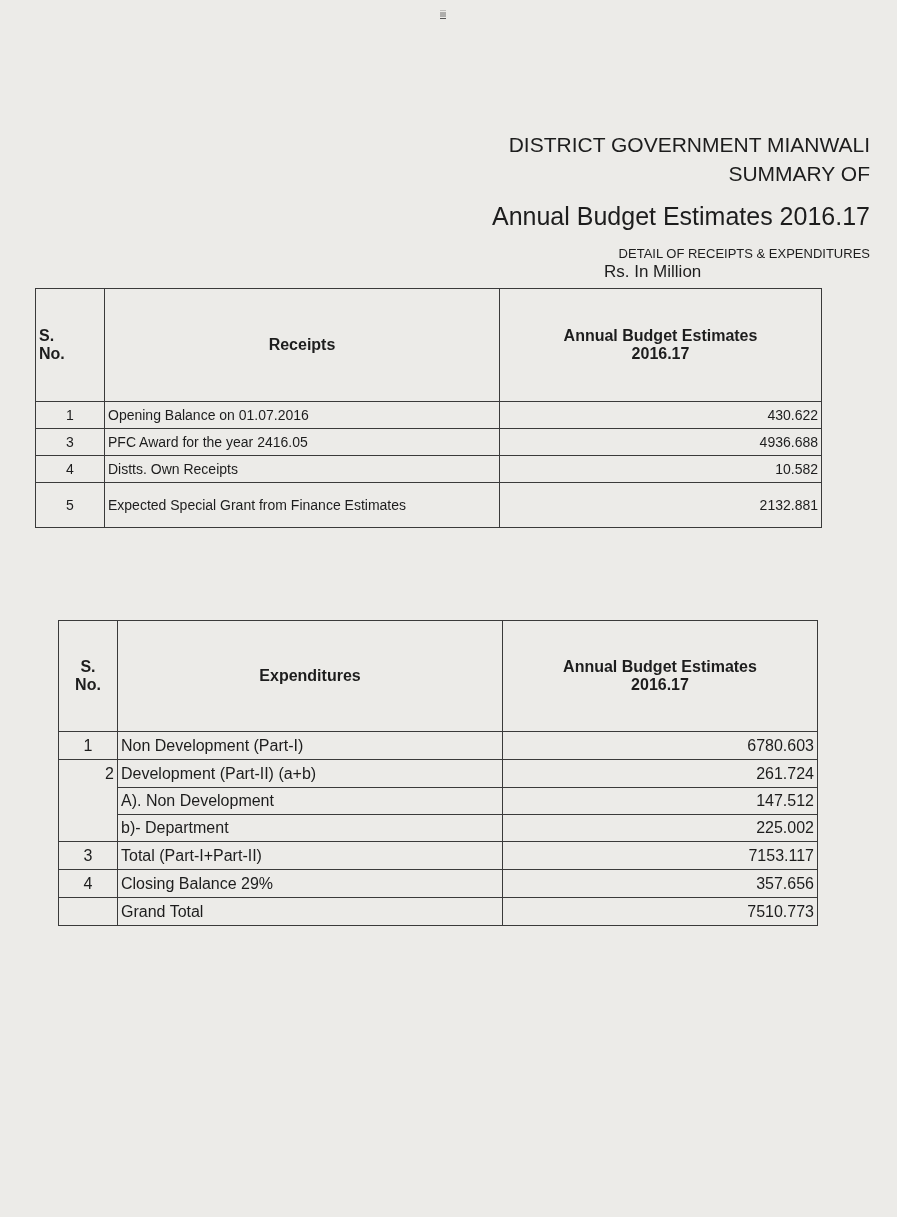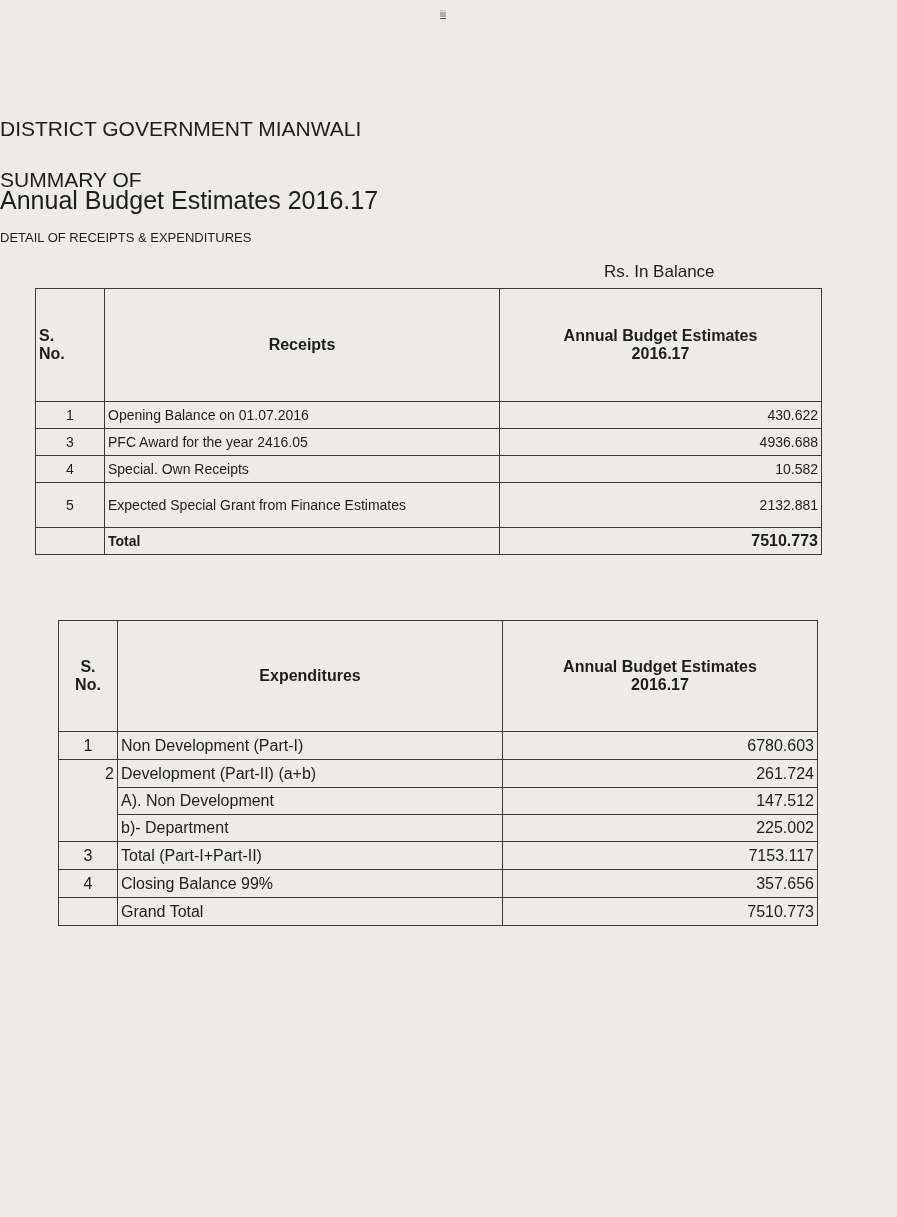--- a/index.html
+++ b/index.html
@@ -2,23 +2,23 @@
 <html><head>
 <meta charset="utf-8">
 <style>
   html, body { margin:0; padding:0; }
   body {
     width:897px; height:1217px; position:relative; overflow:hidden;
     background:#ecebe8;
     font-family:"Liberation Sans", sans-serif; color:#1d1d1d;
   }
   .page-mark { position:absolute; left:440px; top:9px; font-size:9px; color:#555;text-decoration:underline; }
-  .heading { position:absolute; left:0; width:870px; text-align:left; }
+  .heading { position:absolute; left:0; width:870px; text-align:right;margin-top:16px; }
   .h1 { top:117px; font-size:21px; }
-  .h2 { top:168px; font-size:21px; }
+  .h2 { top:146px; font-size:21px; }
   .h3 { top:186px; font-size:25px; }
   .h4 { top:230px; font-size:13px; font-weight:normal; }
   .unit { position:absolute; left:604px; top:262px; font-size:17px; }
 
   table { position:absolute; border-collapse:collapse; font-size:14px; }
   td { border:1.5px solid #3a3a3a; padding:0 3px; vertical-align:middle; }
   .num { text-align:right; }
   .sno { text-align:center; }
   .hdr { font-weight:bold; text-align:center; font-size:16px; }
   .bold { font-weight:bold; font-size:16px; }
@@ -39,53 +39,48 @@
   .s2 { text-align:right; }
 </style>
 </head>
 <body>
 
 <div class="page-mark">iii</div>
 <div class="heading h1">DISTRICT GOVERNMENT MIANWALI</div>
 <div class="heading h2">SUMMARY OF</div>
 <div class="heading h3">Annual Budget Estimates 2016.17</div>
 <div class="heading h4">DETAIL OF RECEIPTS &amp; EXPENDITURES</div>
-<div class="unit">Rs. In Balance</div>
+<div class="unit">Rs. In Million</div>
 
 <table id="receipts">
   <tbody>
       <tr class="hrow">
     <td class="c1 hdr" style="text-align:left">S.<br>No.</td>
     <td class="c2 hdr">Receipts</td>
     <td class="hdr">Annual Budget Estimates<br>2016.17</td>
   </tr>
   <tr class="r">
     <td class="sno">1</td>
     <td>Opening Balance on 01.07.2016</td>
     <td class="num">430.622</td>
   </tr>
   <tr class="r">
     <td class="sno">3</td>
     <td>PFC Award for the year 2416.05</td>
     <td class="num">4936.688</td>
   </tr>
   <tr class="r">
     <td class="sno">4</td>
-    <td>Special. Own Receipts</td>
+    <td>Distts. Own Receipts</td>
     <td class="num">10.582</td>
   </tr>
   <tr class="r tall">
     <td class="sno">5</td>
     <td>Expected Special Grant from Finance Estimates</td>
     <td class="num">2132.881</td>
-  </tr>
-  <tr class="r">
-    <td></td>
-    <td style="font-weight:bold">Total</td>
-    <td class="num bold">7510.773</td>
   </tr>
 </tbody>
   </table>
 
 <table id="expend">
   <tbody>
       <tr class="hrow">
     <td class="c1 hdr">S.<br>No.</td>
     <td class="c2 hdr">Expenditures</td>
     <td class="hdr">Annual Budget Estimates<br>2016.17</td>
@@ -108,21 +103,21 @@
     <td>b)- Department</td>
     <td class="num">225.002</td>
   </tr>
   <tr class="r">
     <td class="sno">3</td>
     <td>Total (Part-I+Part-II)</td>
     <td class="num">7153.117</td>
   </tr>
   <tr class="r">
     <td class="sno">4</td>
-    <td>Closing Balance 99%</td>
+    <td>Closing Balance 29%</td>
     <td class="num">357.656</td>
   </tr>
   <tr class="r">
     <td></td>
     <td>Grand Total</td>
     <td class="num">7510.773</td>
   </tr>
 </tbody>
   </table>
 

